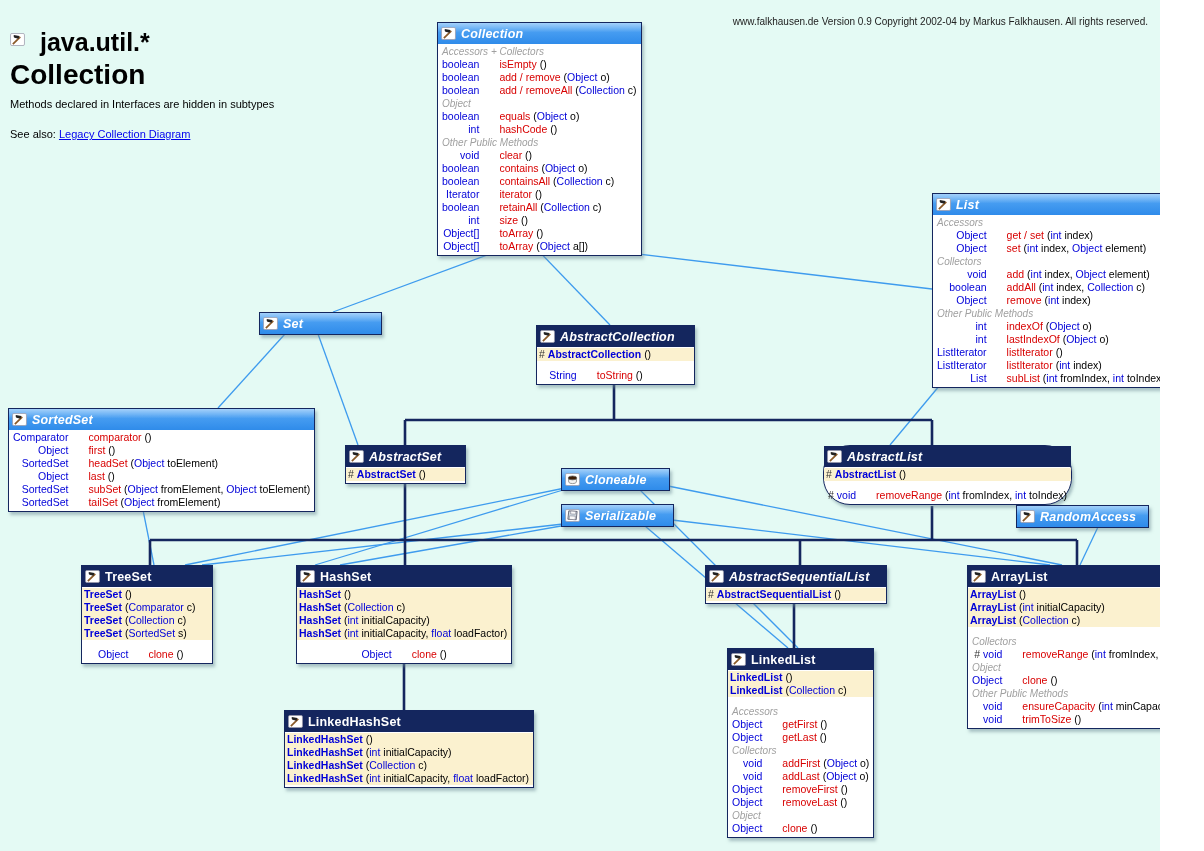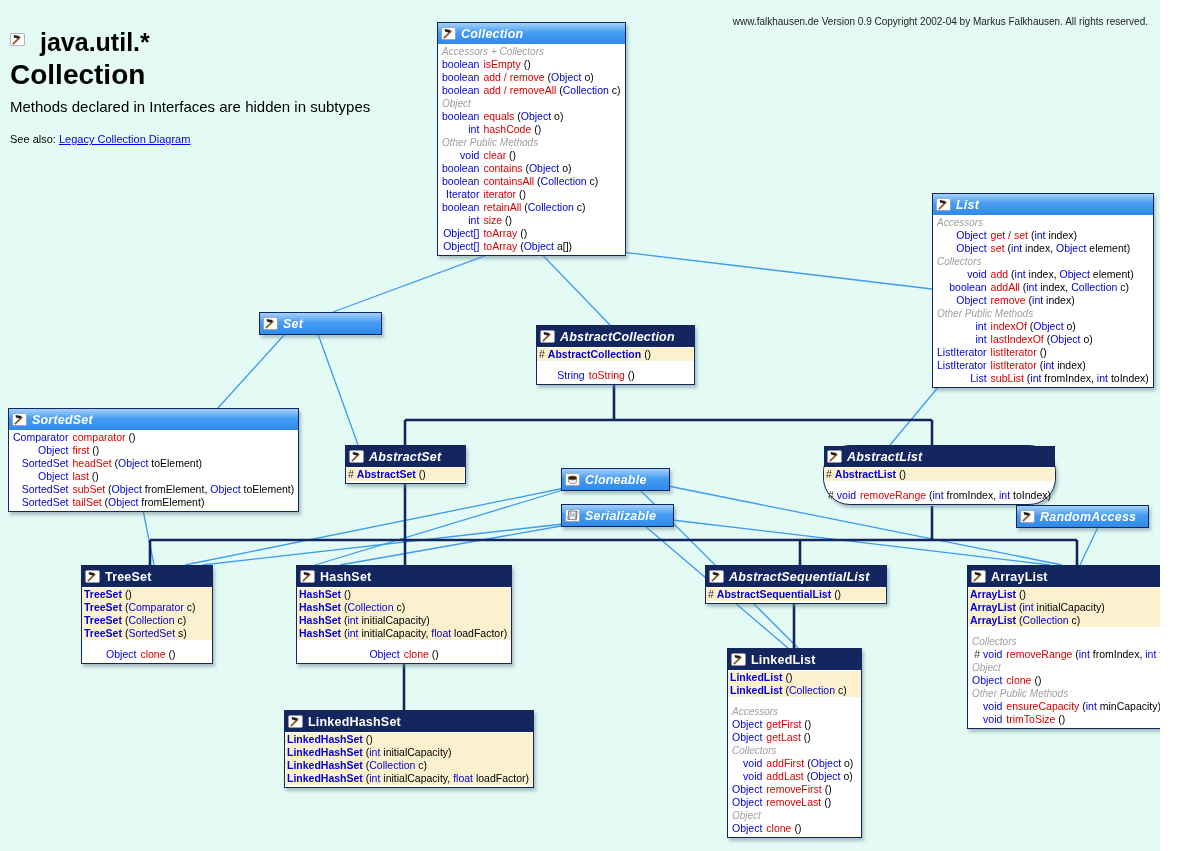--- a/index.html
+++ b/index.html
@@ -32,37 +32,37 @@
       linear-gradient(180deg,#58AAF6,var(--header-interface,#2F8BEA));
   }
   .hdr.dark{background:var(--header-dark,#14265E);}
   .icon-chip{width:15px;height:13px;flex:0 0 auto;display:block;}
   
   .body{
     display:grid;grid-template-columns:max-content auto;
     padding:1px 4px 2px 2px;
     font-size:10.5px;line-height:13px;white-space:nowrap;
   }
-  .row-ret{grid-column:1;text-align:right;padding:0 4px 0 2px;color:var(--type-blue,#0000D8);}
+  .row-ret{grid-column:1;text-align:right;padding:0 20px 0 2px;color:var(--type-blue,#0000D8);}
   .row-sig{grid-column:2;color:#000;}
   .full{grid-column:1 / -1;}
   .sect{font-style:italic;color:var(--section-gray,#A0A0A0);font-size:10px;padding-left:2px;}
   .ctor{background:var(--cream,#FBF1CF);padding-left:2px;margin:0 -4px 0 -2px;padding-right:4px;}
   .ctor .cname{color:var(--type-blue,#0000D8);font-weight:bold;}
   .blank{height:8px;}
   .mname{color:var(--method-red,#D80000);}
   .kw{color:var(--type-blue,#0000D8);}
   .prot{color:#333;padding-right:3px;}
   
   .title-block{position:absolute;left:10px;top:28px;z-index:1;color:#000;}
   .title-row{display:flex;align-items:center;gap:8px;}
   .title-row .chip-big{width:22px;height:19px;}
   .pkg{font-size:25px;font-weight:bold;}
   .doc-title{font-size:28px;font-weight:bold;margin-top:2px;}
-  .note{font-size:15px;margin-top:7px;}
+  .note{font-size:11px;margin-top:7px;}
   .see-also{font-size:11px;margin-top:18px;}
   .see-also a{color:var(--link,#0000EE);text-decoration:underline;cursor:pointer;}
   .copyright{position:absolute;right:12px;top:16px;font-size:10px;color:#222;z-index:1;}
 </style>
 </head>
 <body>
 
 <div class="stage" id="stage">
 
   <div class="title-block">

